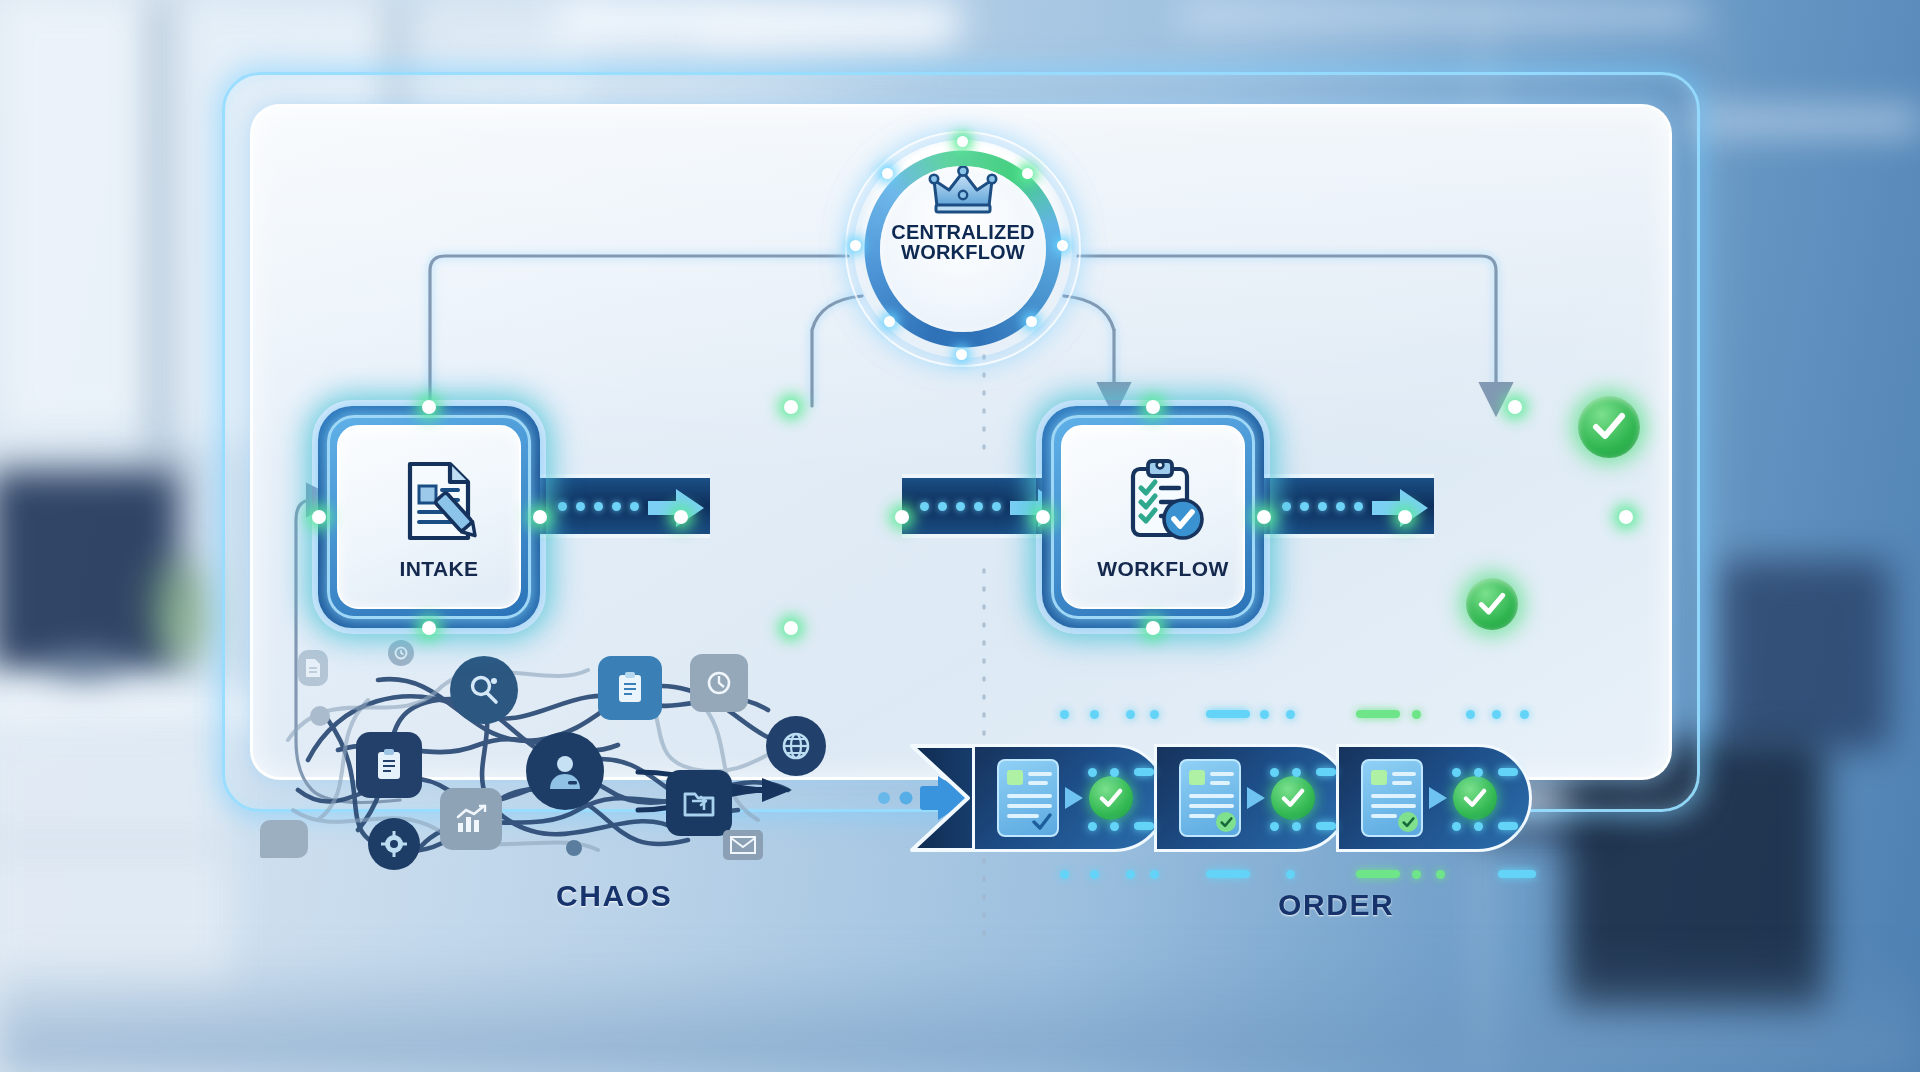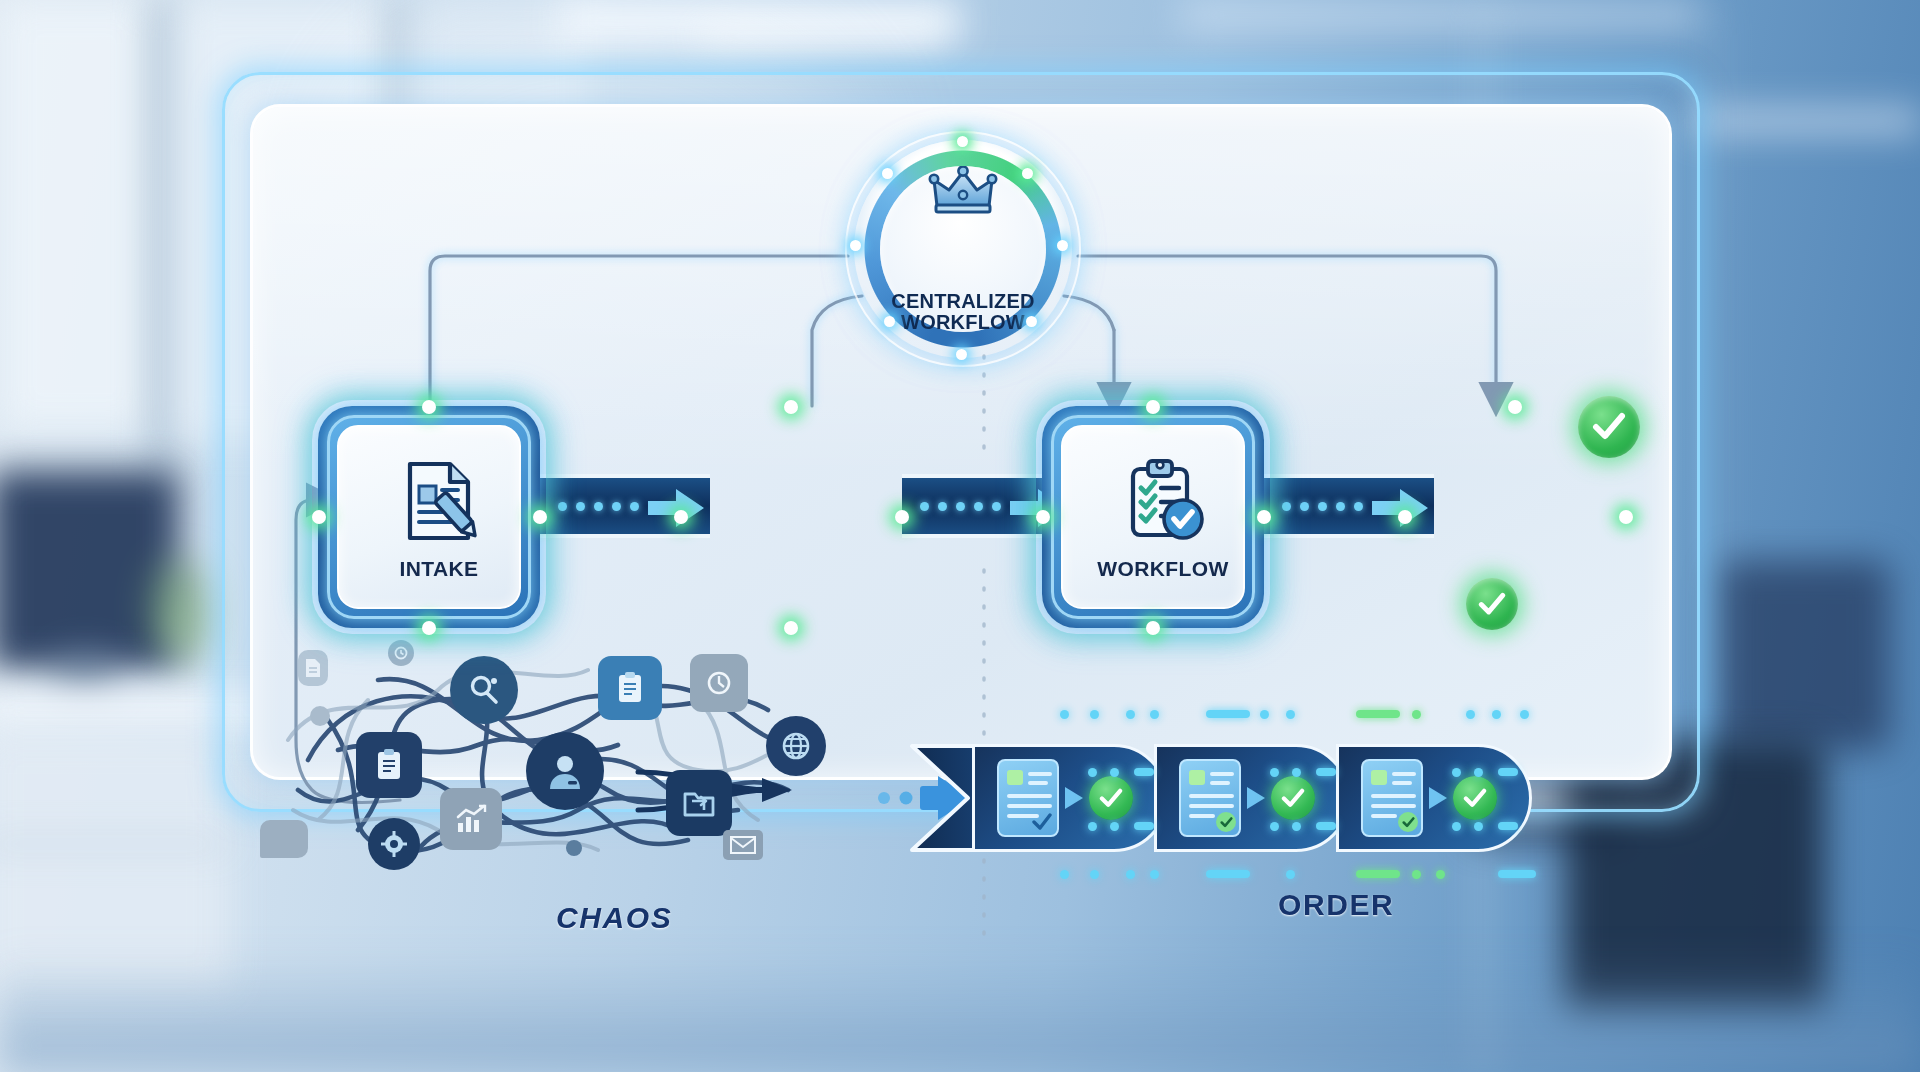--- a/index.html
+++ b/index.html
@@ -70,21 +70,21 @@
   }
   .ring-outer { position:absolute; inset:0; border-radius:50%;
     background:conic-gradient(from 200deg,#2f72b8 0deg,#4f97d8 60deg,#6fb8ea 110deg,#5fd4a0 150deg,#44d07f 195deg,#63b4e6 235deg,#2f72b8 330deg,#2f72b8 360deg);
     -webkit-mask:radial-gradient(circle, transparent 0 74px, #000 74px 98px, transparent 99px);
             mask:radial-gradient(circle, transparent 0 74px, #000 74px 98px, transparent 99px);
     filter:drop-shadow(0 0 8px rgba(90,190,255,.8)); }
   .ring-glass { position:absolute; inset:-9px; border-radius:50%;
     border:2px solid rgba(255,255,255,.75); box-shadow:0 0 22px rgba(160,220,255,.55); }
   .node-core { position:absolute; inset:26px; border-radius:50%;
     background:radial-gradient(circle at 48% 34%,#ffffff,#f0f6fc 60%,#e2edf7 100%);
-    display:flex; flex-direction:column; align-items:center; justify-content:space-between;
+    display:flex; flex-direction:column; align-items:center; justify-content:flex-start;
     box-shadow:inset 0 2px 10px rgba(255,255,255,.9); }
   .node-label { font-size:20px; font-weight:bold; color:#0f2a52; letter-spacing:.2px;
     line-height:1.02; text-align:center; margin-top:4px; }
   .ring-dot { position:absolute; width:11px; height:11px; border-radius:50%; background:#ffffff;
     box-shadow:0 0 11px 4px rgba(100,210,255,.95); }
   .ring-dot.g { box-shadow:0 0 11px 5px rgba(90,235,150,.95); }
 
   
   svg.layer { position:absolute; left:0; top:0; width:1920px; height:1072px; overflow:visible; pointer-events:none; }
   #lines-layer { z-index:8; }
@@ -648,14 +648,14 @@
   <div class="led dot cy" style="left:324px; top:78px;"></div>
   <div class="led bar cy" style="left:348px; top:78px; width:20px;"></div>
   <div class="led dot cy" style="left:484px; top:24px;"></div>
   <div class="led dot cy" style="left:506px; top:24px;"></div>
   <div class="led bar cy" style="left:530px; top:24px; width:20px;"></div>
   <div class="led dot cy" style="left:484px; top:78px;"></div>
   <div class="led dot cy" style="left:506px; top:78px;"></div>
   <div class="led bar cy" style="left:530px; top:78px; width:20px;"></div>
 </div>
 
-<div class="sect-label" style="left:556px; top:901px;font-style:italic;">CHAOS</div>
+<div class="sect-label" style="left:556px; top:879px;">CHAOS</div>
 <div class="sect-label" style="left:1278px; top:888px;">ORDER</div>
 
 </body></html>

